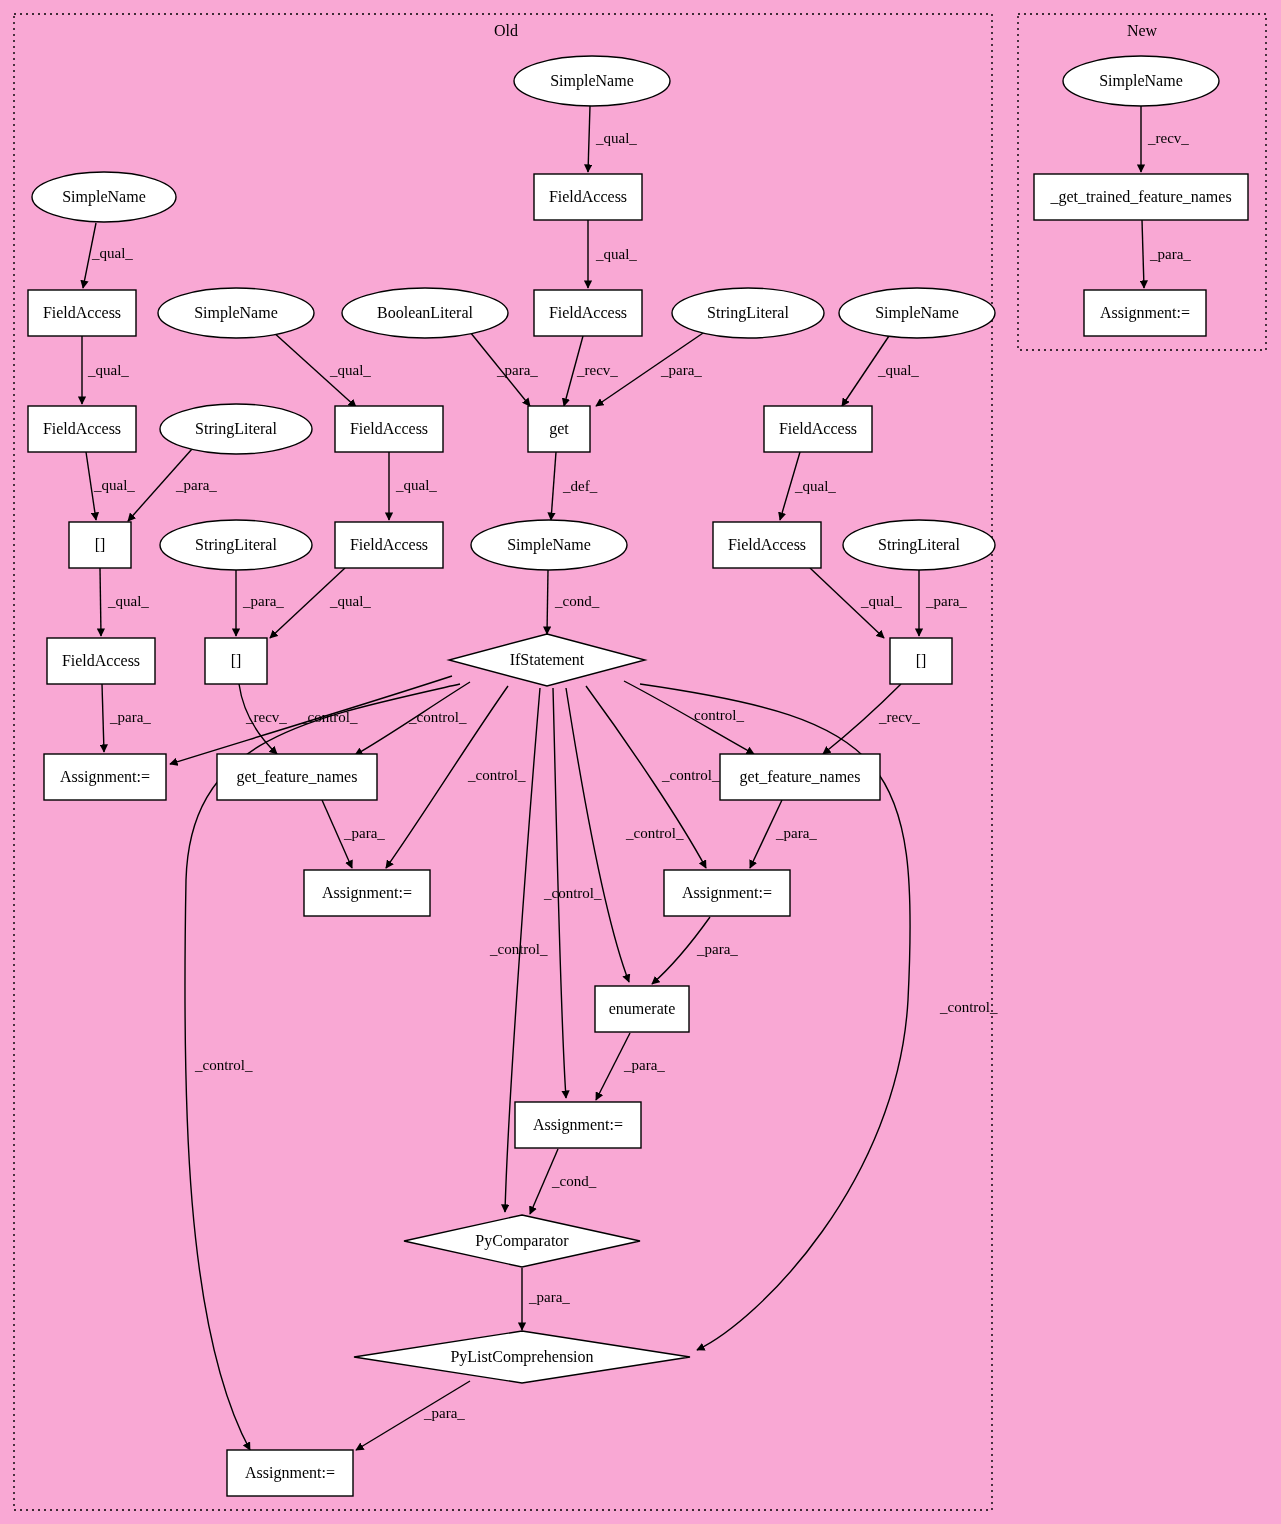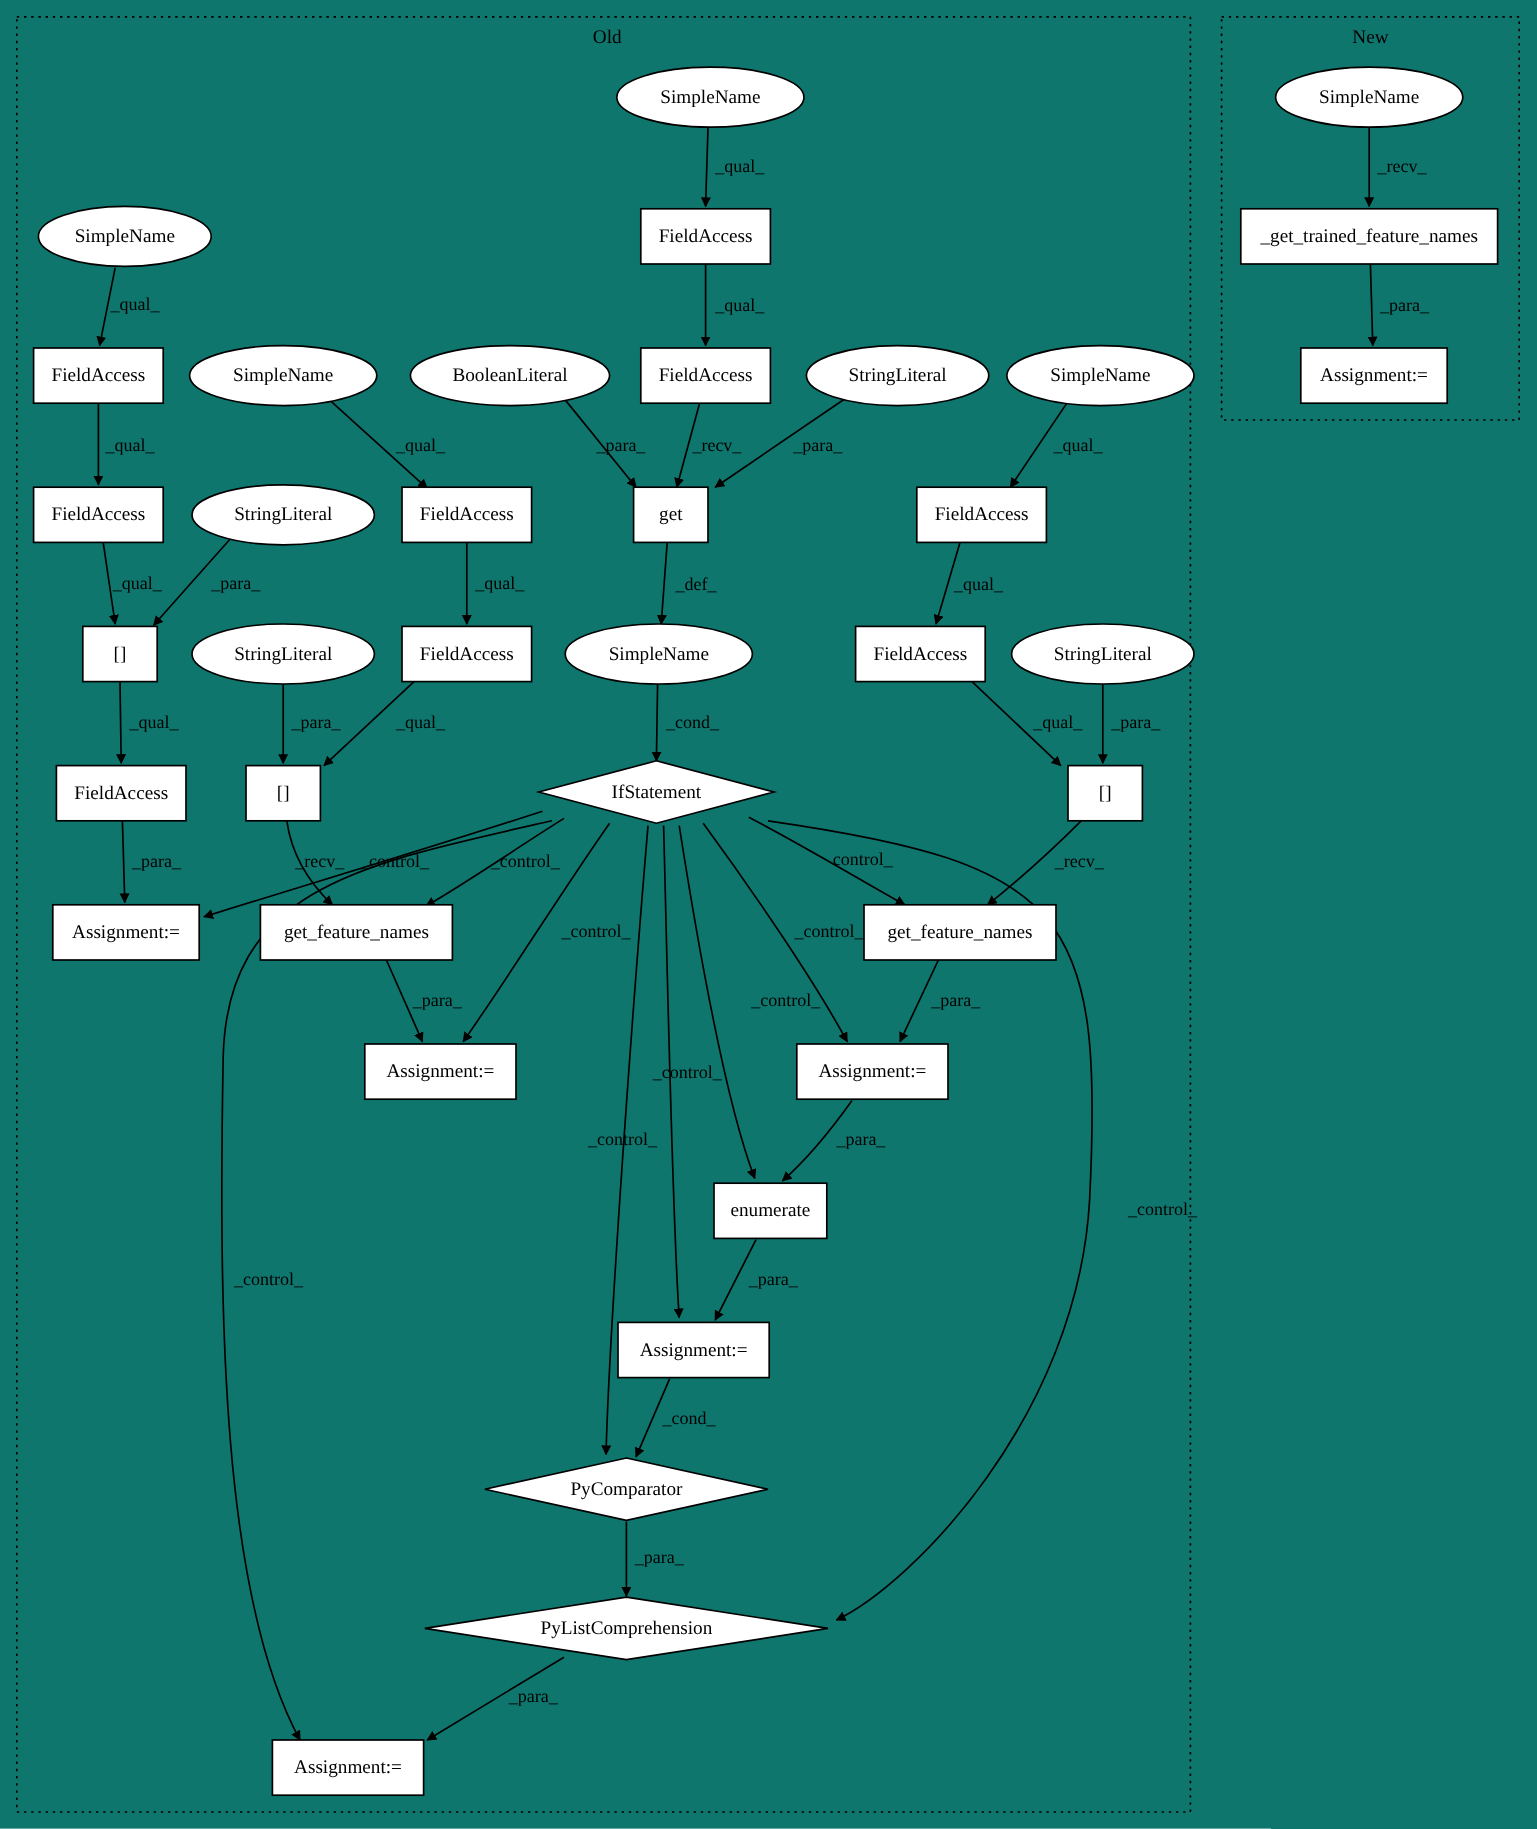--- a/index.html
+++ b/index.html
@@ -1,16 +1,16 @@
 <!DOCTYPE html>
 <html><head>
 <meta charset="utf-8">
 <style>
   html,body{margin:0;padding:0;background:#ffffff;}
-  #root{position:relative;width:1281px;height:1524px;background:#0f766e;
+  #root{position:relative;width:1281px;height:1524px;background:#f9a8d4;
         font-family:"Liberation Serif","DejaVu Serif",serif;}
   svg#graph{position:absolute;left:0;top:0;width:1281px;height:1524px;}
   .nodeShape{fill:#ffffff;stroke:#000000;stroke-width:1.4;}
   .nodeLabel{font-family:"Liberation Serif","DejaVu Serif",serif;font-size:16px;fill:#000;
              text-anchor:middle;dominant-baseline:middle;}
   .edgePath{fill:none;stroke:#000000;stroke-width:1.4;}
   .edgeLabel{font-family:"Liberation Serif","DejaVu Serif",serif;font-size:15px;fill:#000;
              text-anchor:start;dominant-baseline:middle;}
   .clusterBox{fill:none;stroke:#000000;stroke-width:1.4;stroke-dasharray:2 4;}
   .clusterLabel{font-family:"Liberation Serif","DejaVu Serif",serif;font-size:16px;fill:#000;

